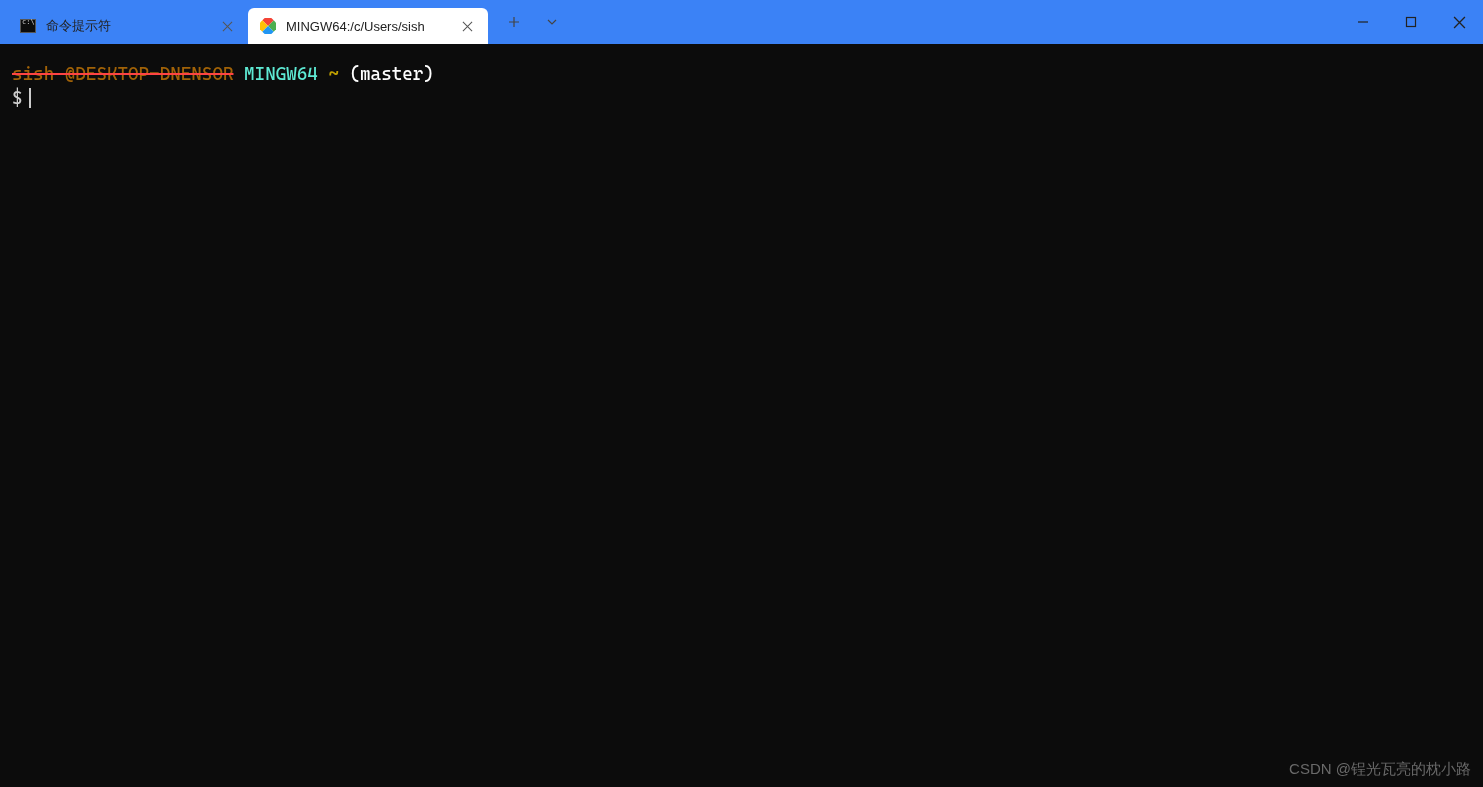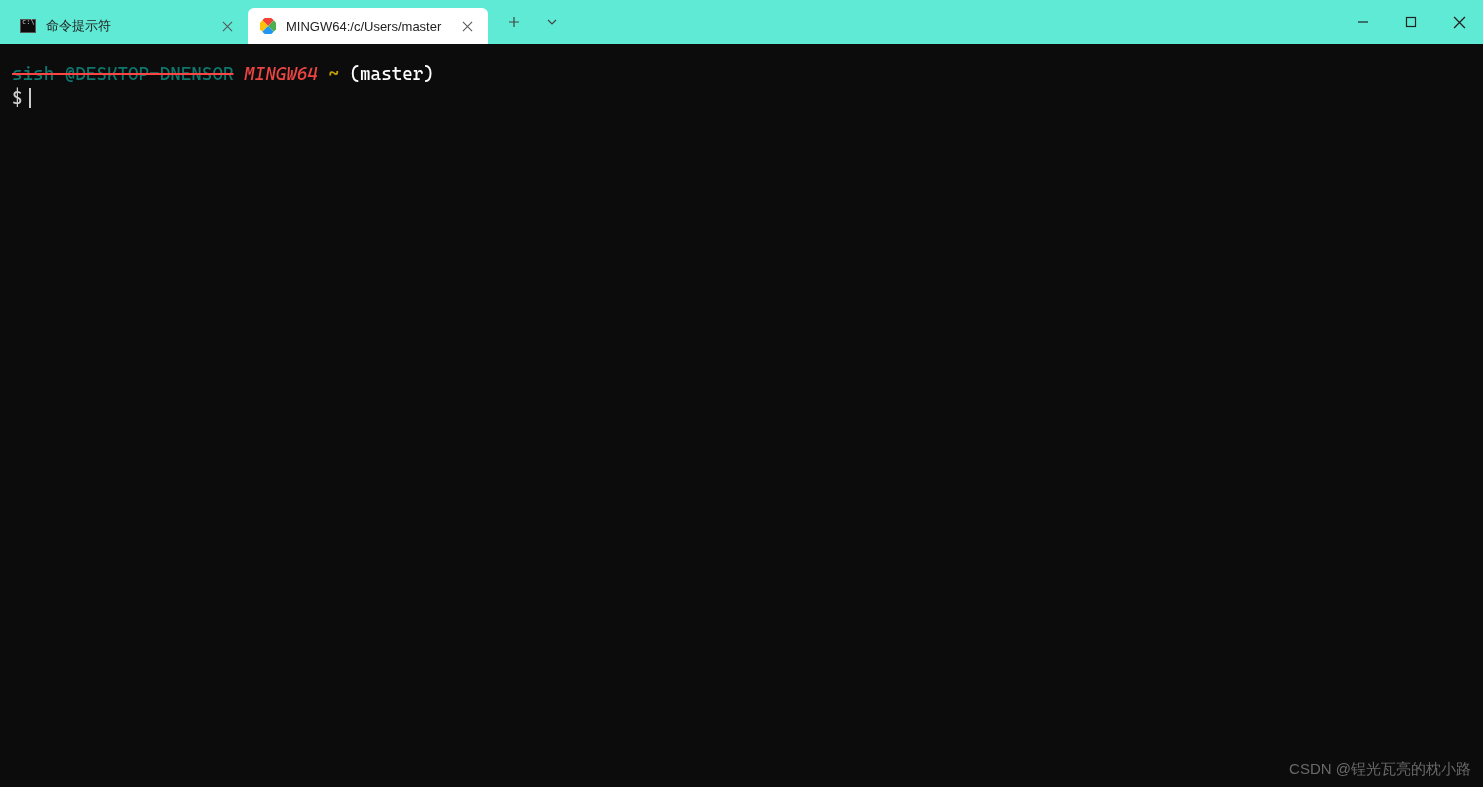--- a/index.html
+++ b/index.html
@@ -11,21 +11,21 @@
       width: 1483px;
       height: 787px;
       font-family: "Segoe UI", Arial, sans-serif;
       background: #0c0c0c;
       overflow: hidden;
       position: relative;
     }
     
     .title-bar {
       height: 44px;
-      background: #5eead4;
+      background: #3b82f6;
       display: flex;
       align-items: stretch;
       position: relative;
     }
     .tabs-area {
       display: flex;
       align-items: flex-end;
       height: 100%;
       padding-left: 8px;
     }
@@ -119,28 +119,27 @@
       font-size: 18px;
       line-height: 1.35;
       color: #cccccc;
       position: relative;
       overflow: hidden;
     }
     .prompt-line1 {
       white-space: pre;
     }
     .userhost {
-      color: #0f766e;
+      color: #a16207;
       text-decoration: line-through;
       text-decoration-color: #ff4444;
       text-decoration-thickness: 2px;
     }
     .mingw {
-      color: #ef4444;
-      font-style: italic;
+      color: #5eead4;
     }
     .tilde {
       color: #c0a000;
     }
     .branch {
       color: #ffffff;
     }
     .prompt-line2 {
       color: #cccccc;
       white-space: pre;
@@ -209,21 +208,21 @@
 
     <div class="tab active">
       <span class="tab-icon">
         <svg width="16" height="16" viewBox="0 0 16 16">
           <rect x="8" y="0" width="8" height="8" fill="#4caf50" transform="rotate(45 8 8)"></rect>
           <rect x="0" y="0" width="8" height="8" fill="#f44336" transform="rotate(45 8 8)"></rect>
           <rect x="0" y="8" width="8" height="8" fill="#ffc107" transform="rotate(45 8 8)"></rect>
           <rect x="8" y="8" width="8" height="8" fill="#2196f3" transform="rotate(45 8 8)"></rect>
         </svg>
       </span>
-      <span class="tab-title">MINGW64:/c/Users/master</span>
+      <span class="tab-title">MINGW64:/c/Users/sish</span>
       <span class="tab-close">
         <svg width="11" height="11" viewBox="0 0 12 12">
             <path d="M1 1 L11 11 M11 1 L1 11" stroke="currentColor" stroke-width="1.1" fill="none"></path>
           </svg>
       </span>
     </div>
 
     <div class="tab-actions">
       <div class="tab-action-btn">
         <svg width="12" height="12" viewBox="0 0 12 12">

